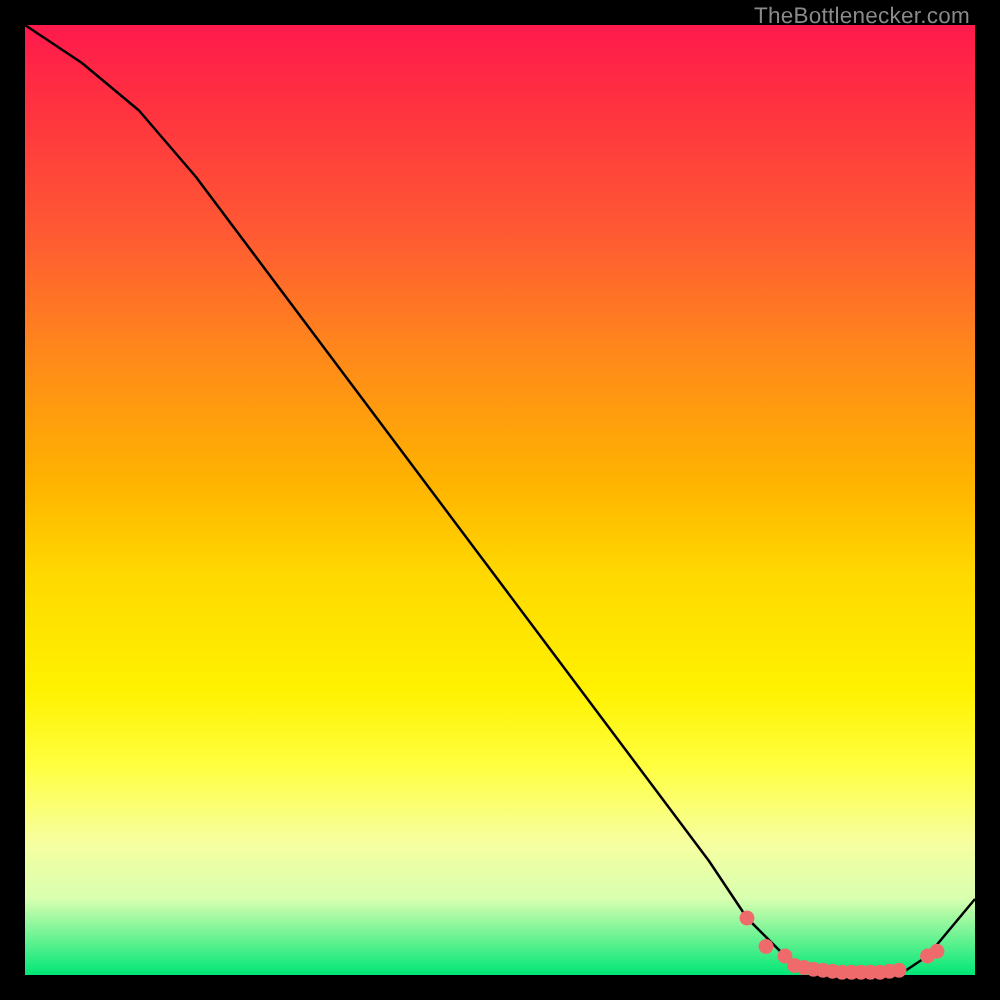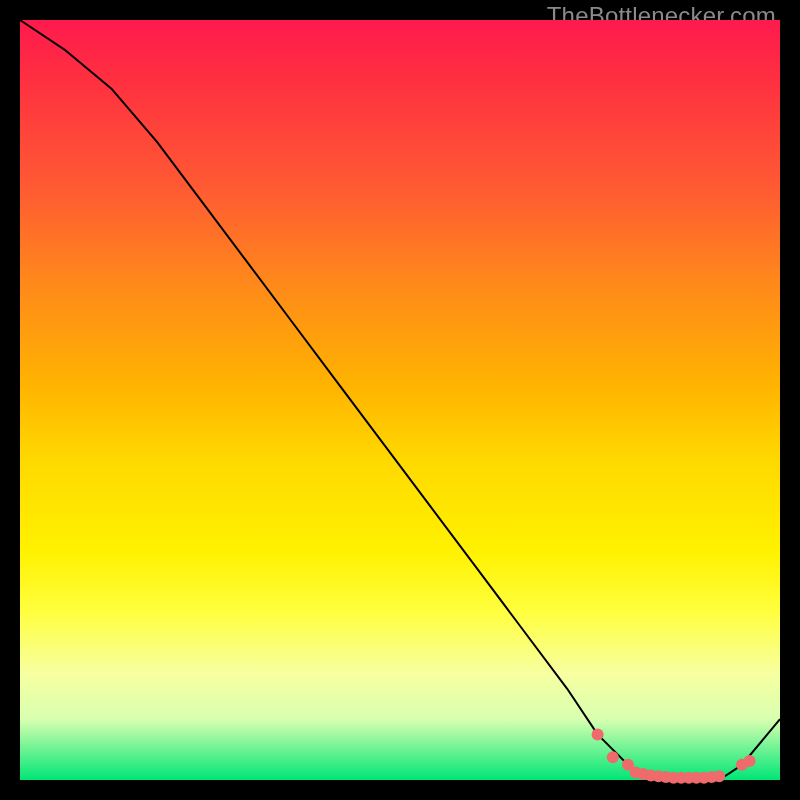--- a/index.html
+++ b/index.html
@@ -27,21 +27,21 @@
       #ffff40 78%,
       #f7ffa0 86%,
       #d8ffb0 92%,
       #00e676 100%);
   }
   .attribution {
     position: absolute;
     top: 2px;
     right: 24px;
     font-family: Arial, Helvetica, sans-serif;
-    font-size: 24px;
+    font-size: 18px;
     color: #8a8a8a;
     letter-spacing: 0.2px;
   }
   svg.curve {
     position: absolute;
     left: 0;
     top: 0;
     width: 760px;
     height: 760px;
     overflow: visible;

